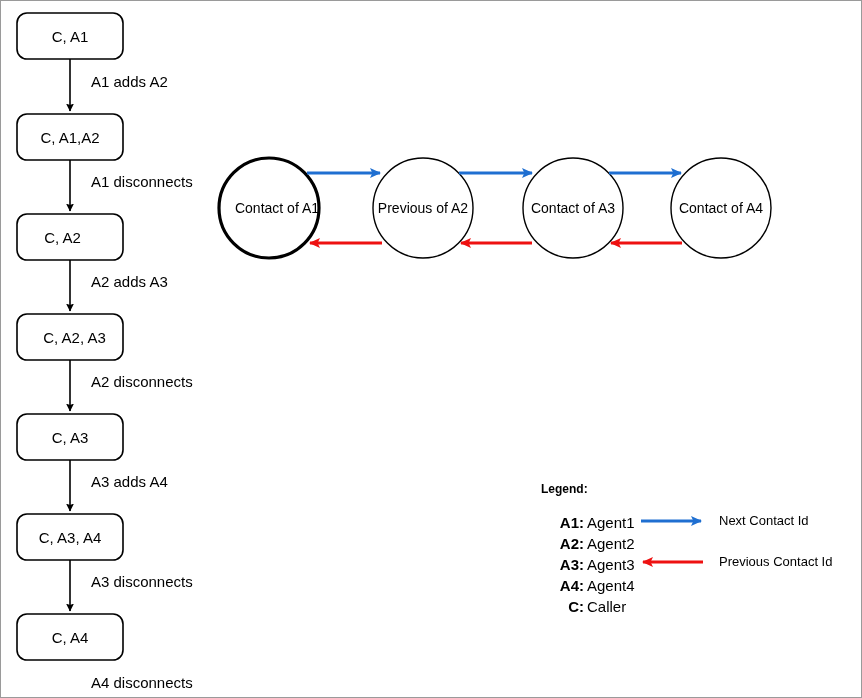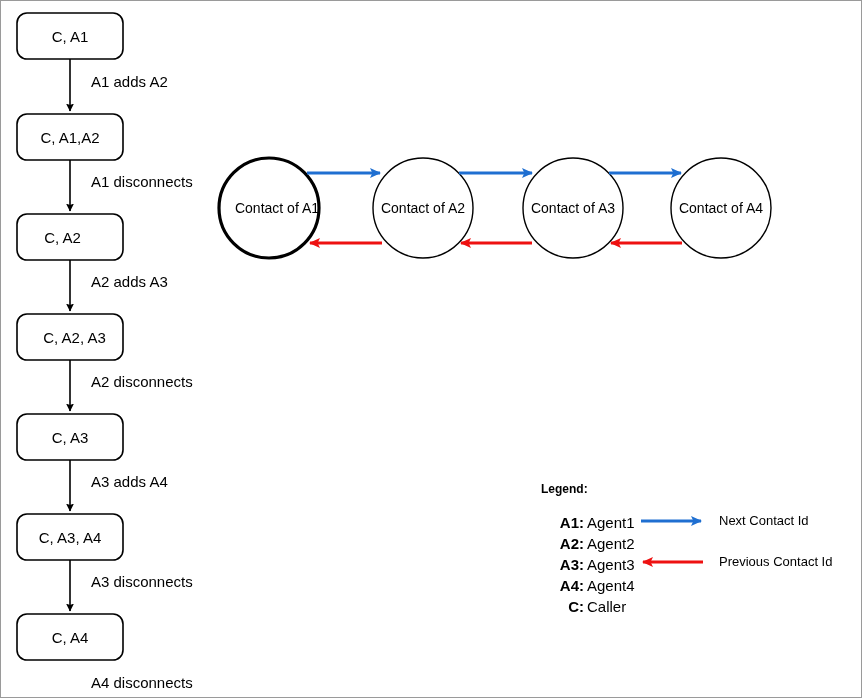--- a/index.html
+++ b/index.html
@@ -155,21 +155,21 @@
 
   <div class="edge-label" style="left:90px; top:72px;">A1 adds A2</div>
   <div class="edge-label" style="left:90px; top:172px;">A1 disconnects</div>
   <div class="edge-label" style="left:90px; top:272px;">A2 adds A3</div>
   <div class="edge-label" style="left:90px; top:372px;">A2 disconnects</div>
   <div class="edge-label" style="left:90px; top:472px;">A3 adds A4</div>
   <div class="edge-label" style="left:90px; top:572px;">A3 disconnects</div>
   <div class="edge-label" style="left:90px; top:673px;">A4 disconnects</div>
 
   <div class="circle-text" style="left:216px; top:199px;">Contact of A1</div>
-  <div class="circle-text" style="left:362px; top:199px;">Contact of A2</div>
+  <div class="circle-text" style="left:362px; top:199px;">Previous of A2</div>
   <div class="circle-text" style="left:512px; top:199px;">Contact of A3</div>
   <div class="circle-text" style="left:660px; top:199px;">Contact of A4</div>
 
   <div class="legend-title" style="left:540px; top:481px;">Legend:</div>
 
   <div class="legend-row" style="top:513px; left:0; width:862px;">
     <span class="legend-key legend-abbr-col" style="top:0;">A1:</span>
     <span class="legend-name-col" style="top:0;">Agent1</span>
   </div>
   <div class="legend-row" style="top:534px; left:0; width:862px;">

